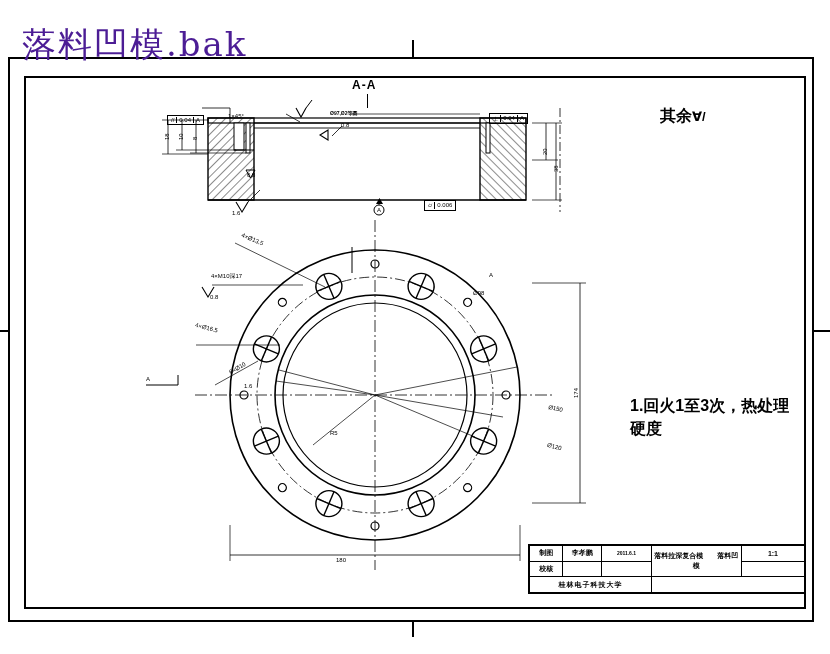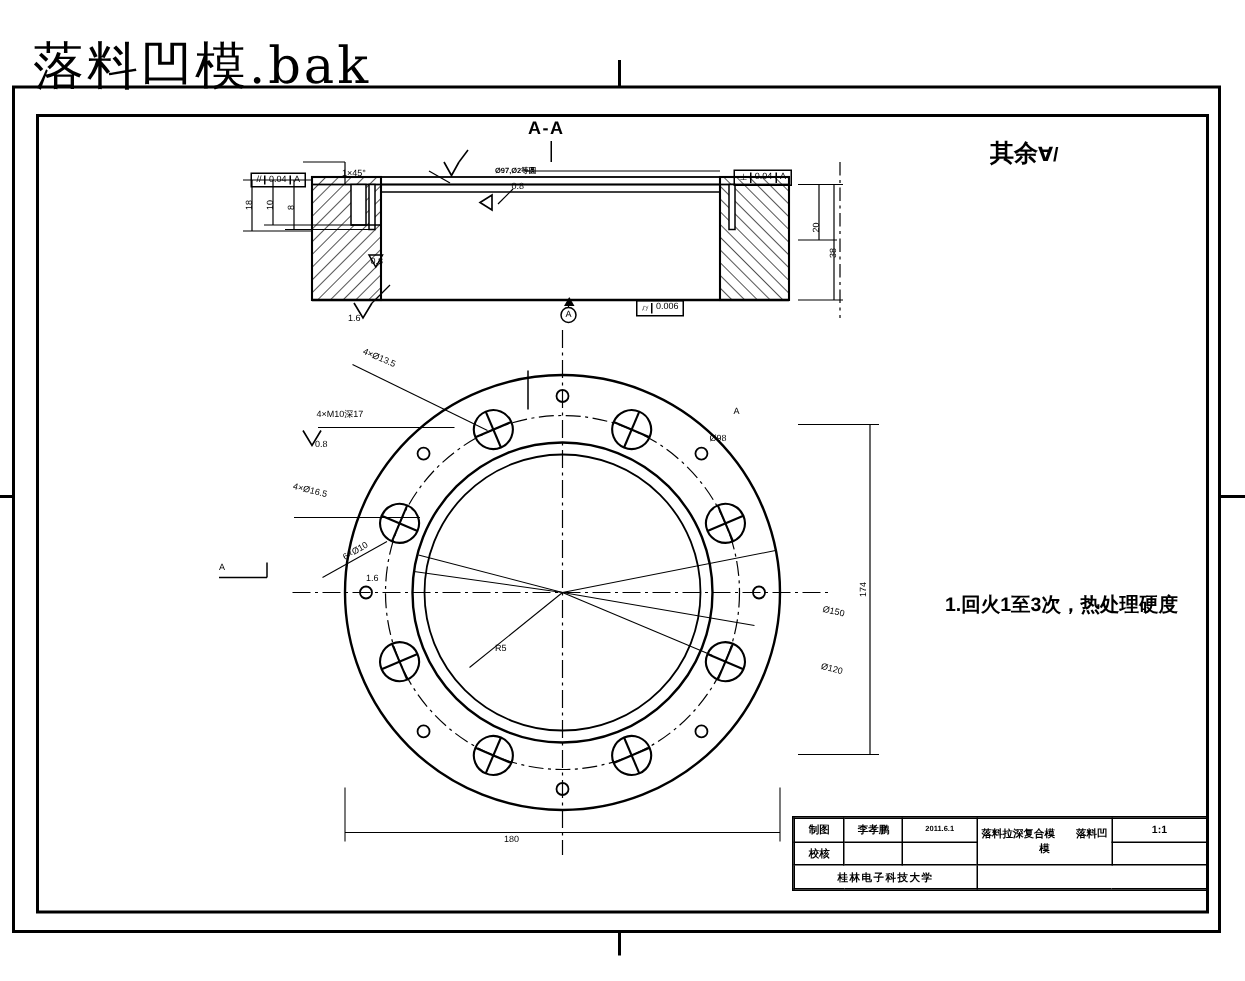--- a/index.html
+++ b/index.html
@@ -6,31 +6,31 @@
   body{width:830px;height:654px;position:relative;overflow:hidden;
        font-family:"Liberation Sans","DejaVu Sans",sans-serif;color:#000;}
   .abs{position:absolute;}
   
   #outer-border{left:8px;top:57px;width:806px;height:565px;border:2px solid #000;box-sizing:border-box;}
   #inner-frame{left:24px;top:76px;width:782px;height:533px;border:2px solid #000;box-sizing:border-box;}
   
   .tick{background:#000;}
   
   #filename{left:22px;top:27px;font-family:"DejaVu Serif","Liberation Serif",serif;
-            font-size:34px;color:#000000;letter-spacing:2px;white-space:nowrap;line-height:1;}
+            font-size:34px;color:#4c1d95;letter-spacing:2px;white-space:nowrap;line-height:1;}
   .cad6{font-size:6px;}
   .ln{background:#000;position:absolute;}
   .vline{width:1px;}
   svg{display:block;overflow:visible;}
   
   #tech-req{left:630px;top:394px;width:170px;}
   #tech-req .tr-title{font-size:13px;font-weight:bold;margin-bottom:6px;}
-  #tech-req .tr-line{font-size:13px;font-weight:bold;line-height:1.45;}
-  
-  #other-note{left:660px;top:92px;font-size:16px;font-weight:bold;}
+  #tech-req .tr-line{font-size:16px;font-weight:bold;line-height:1.45;}
+  
+  #other-note{left:660px;top:106px;font-size:16px;font-weight:bold;}
   
   #sec-label{left:352px;top:78px;font-size:12px;font-weight:bold;letter-spacing:1px;}
   
   #title-block{left:528px;top:544px;width:278px;height:50px;border:1.5px solid #000;
                box-sizing:border-box;}
   #title-block table{border-collapse:collapse;width:100%;height:100%;table-layout:fixed;}
   #title-block td{border:1px solid #000;font-size:7px;font-weight:bold;
                   text-align:center;vertical-align:middle;padding:0;color:#000;}
   td.tb-name{font-size:8px;}
   td.tb-scale{font-size:11px;}

